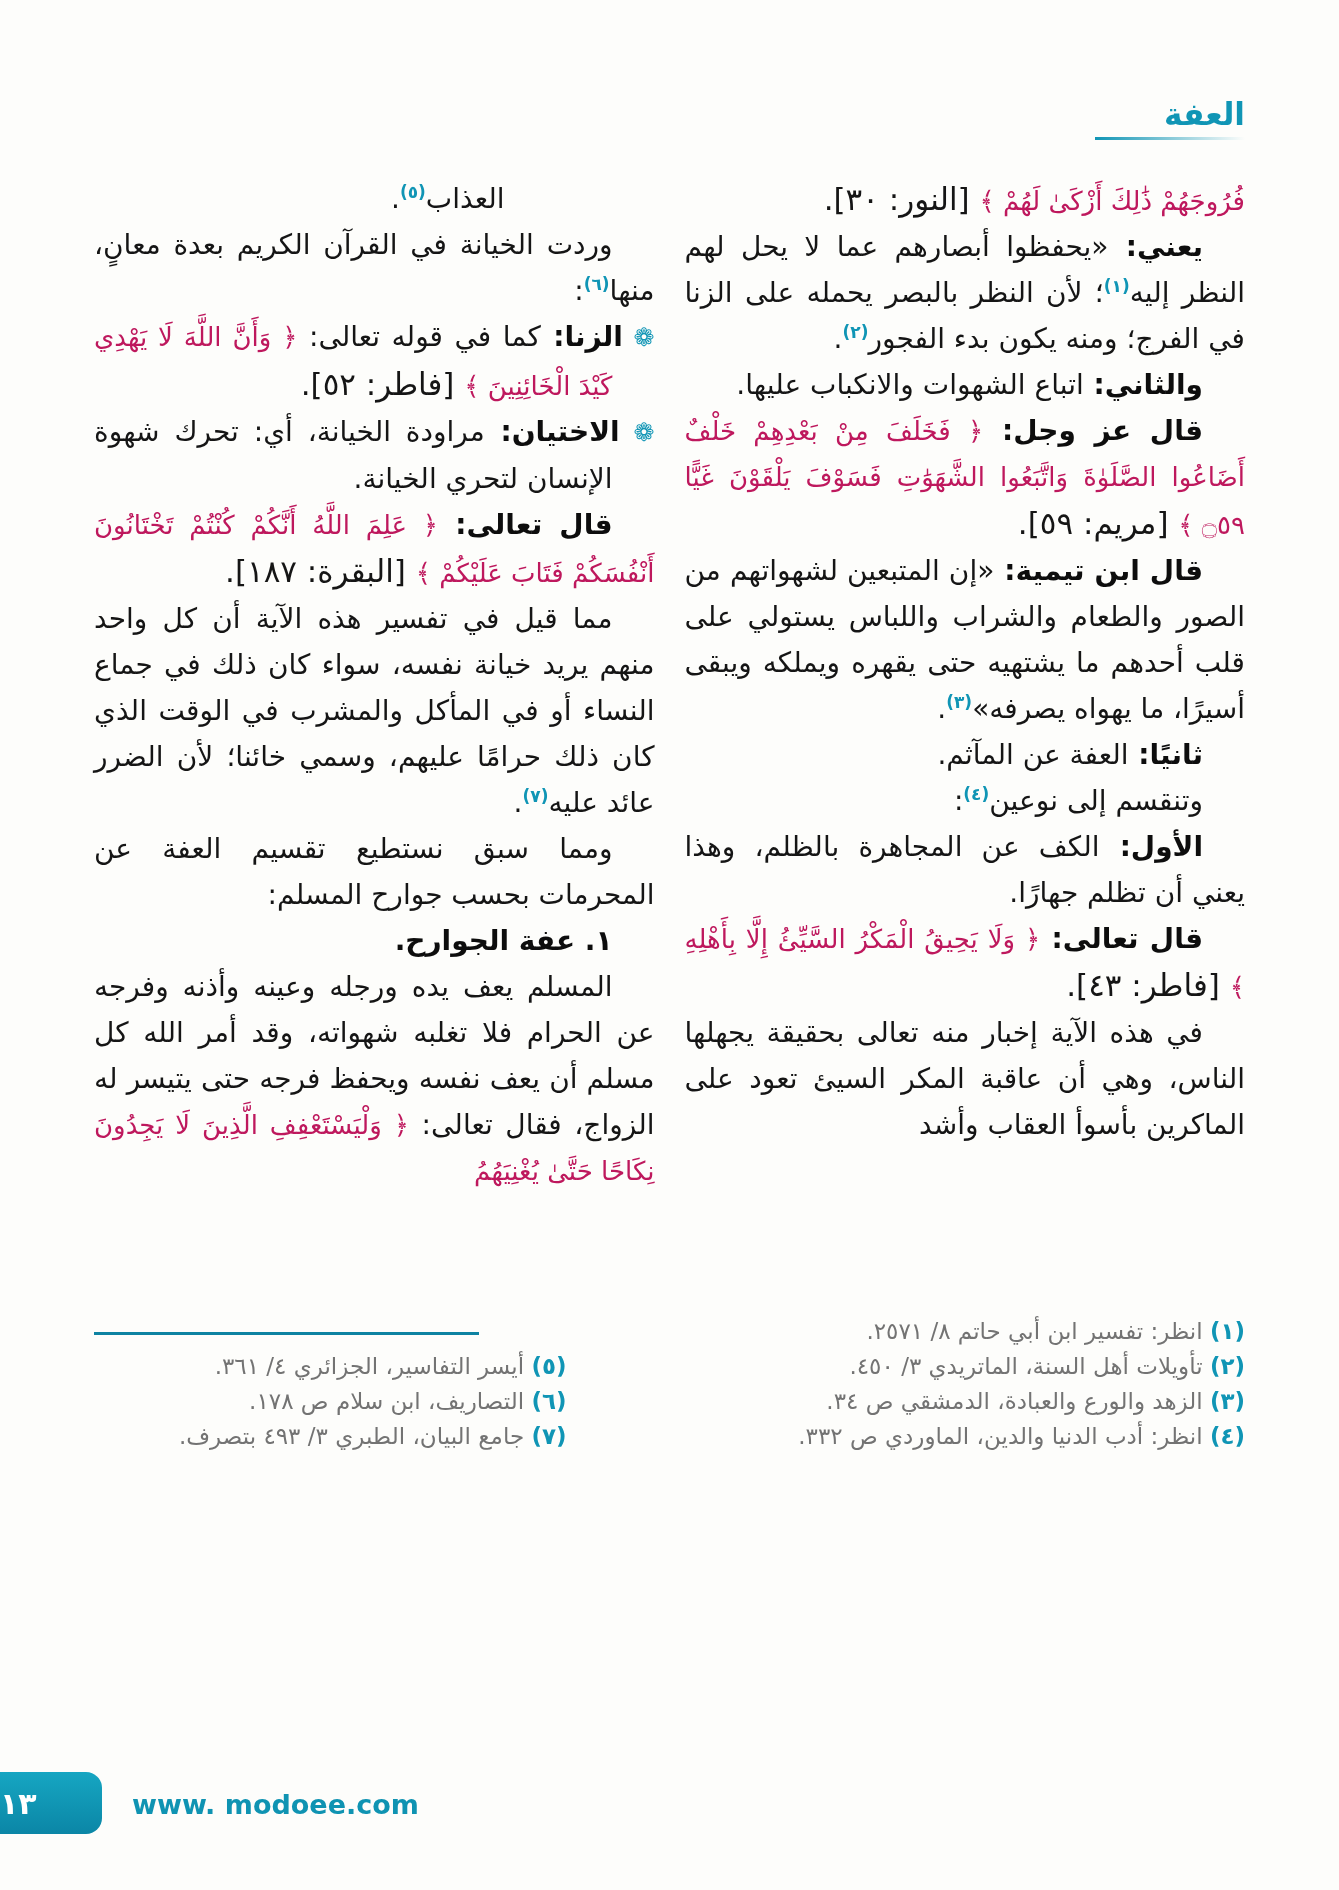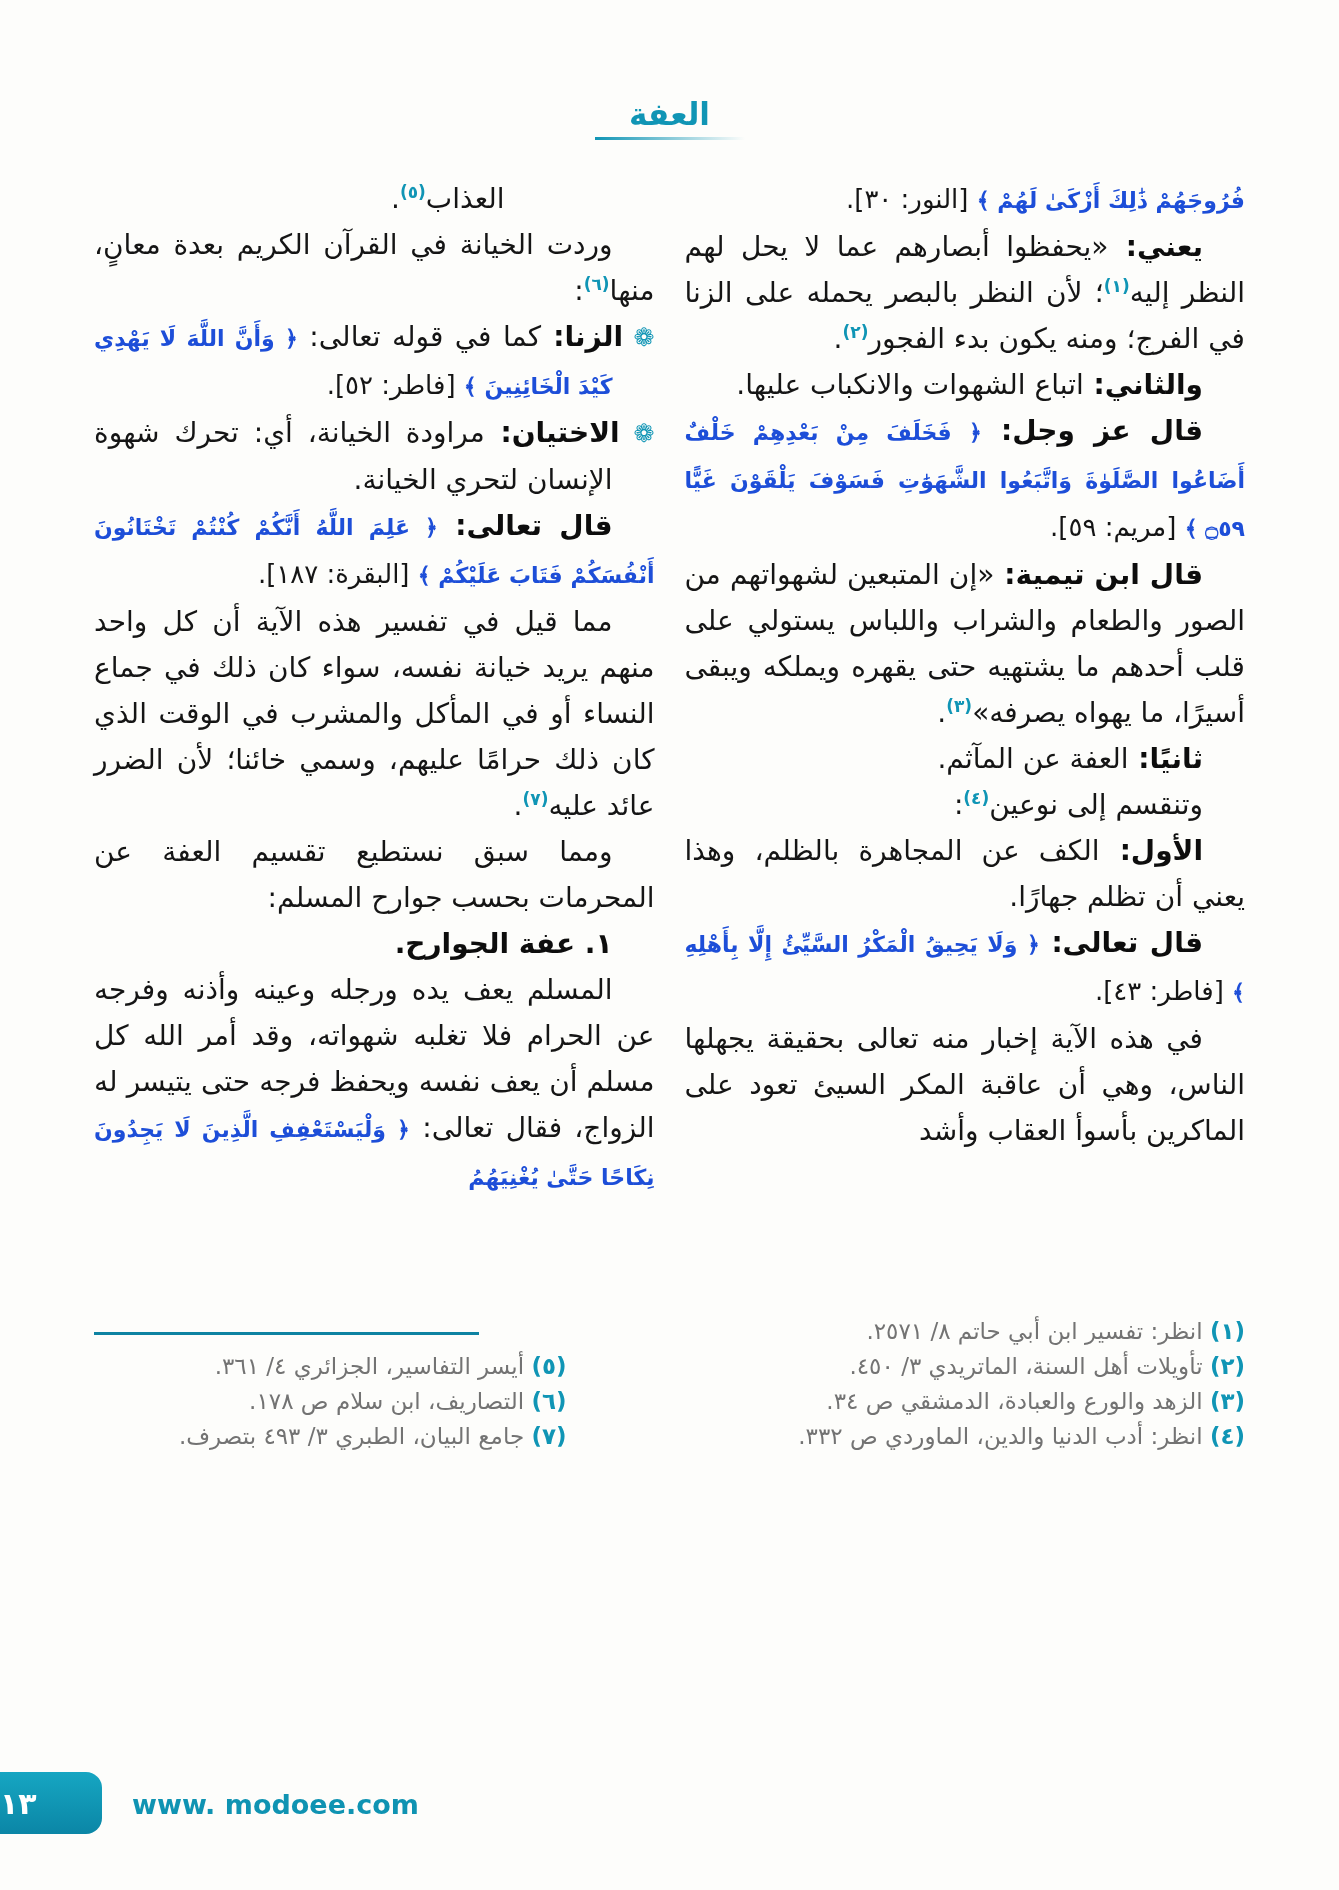--- a/index.html
+++ b/index.html
@@ -7,21 +7,21 @@
     width:1339px;height:1890px;
     background:#fdfdfb;
     font-family:"DejaVu Sans",sans-serif;
     direction:rtl;
     color:#151515;
     position:relative;
     overflow:hidden;
   }
   .page{position:absolute;inset:0;padding:96px 94px 0;box-sizing:border-box;}
   
-  .page-header{text-align:center;margin-bottom:36px;}
+  .page-header{text-align:right;margin-bottom:36px;}
   .chapter-title{
     display:inline-block;
     color:#1095b5;font-size:31px;font-weight:bold;
   }
   .chapter-title::after{
     content:'';display:block;width:150px;height:3px;margin-top:5px;
     background:linear-gradient(90deg,#1095b5,rgba(16,149,181,0));
   }
   
   .columns{display:flex;gap:30px;align-items:stretch;}
@@ -30,22 +30,22 @@
   .para{
     margin:0;text-align:justify;
     font-size:28px;line-height:46px;
     text-indent:42px;
   }
   .para.noindent{text-indent:0;}
   .para.indent-lg{text-indent:150px;}
   .para.hang{padding-right:42px;text-indent:-42px;}
   .seg-n{color:#151515;}
   .seg-b{font-weight:bold;color:#0d0d0d;}
-  .seg-q{color:#1d4ed8;font-weight:bold;font-size:22px;}
-  .seg-r{color:#151515;font-size:26px;}
+  .seg-q{color:#be185d;font-weight:normal;font-size:26px;}
+  .seg-r{color:#151515;font-size:31px;}
   .seg-f{color:#1095b5;font-size:25px;}
   sup.fn-ref{
     color:#1095b5;font-size:17px;font-weight:bold;
     vertical-align:super;line-height:0;
   }
   
   .footnotes{margin-top:auto;padding-top:10px;}
   .footnote{
     font-size:23px;line-height:35px;text-align:justify;
     padding-right:52px;text-indent:-52px;

